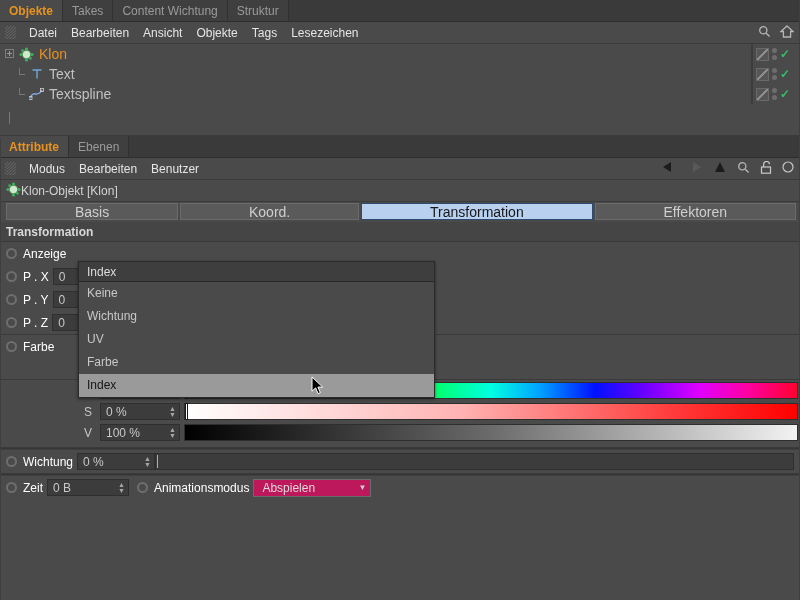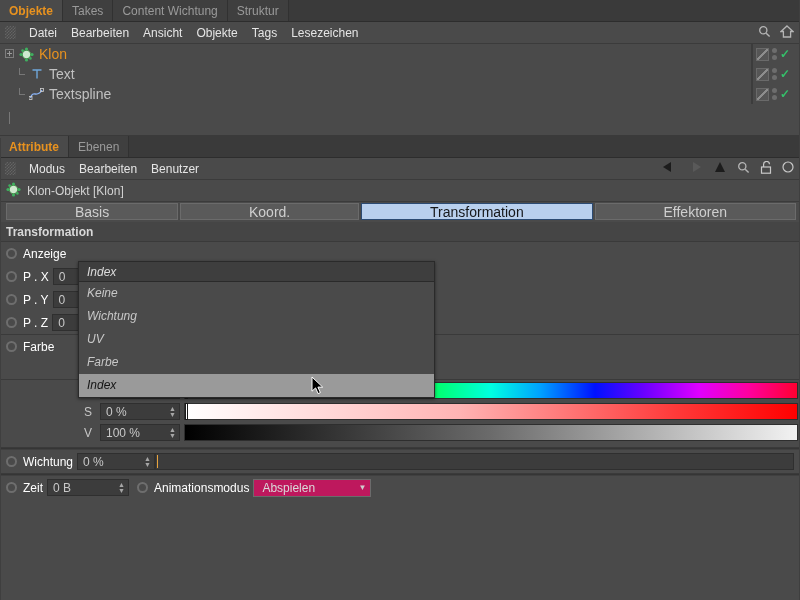--- a/index.html
+++ b/index.html
@@ -95,21 +95,21 @@
     border: 1px solid #6a6a6a;
     background-image: linear-gradient(135deg, transparent 44%, #8d8d8d 44%, #8d8d8d 56%, transparent 56%);
   }
   .dots { display: flex; flex-direction: column; gap: 2px; }
   .dot { width: 5px; height: 5px; border-radius: 50%; background: #6d6d6d; }
   .check { color: #35c06a; font-size: 12px; line-height: 10px; font-weight: bold; }
   .treerow .rightsep {
     position:absolute; right:48px; top:0; bottom:0; width:1px; background:#3c3c3c;
   }
   .objtitle {
-    display: flex; align-items: center; gap: 6px;
+    display: flex; align-items: center; 
     height: 22px; background: #4a4a4a; padding-left: 6px;
     border-bottom: 1px solid #3b3b3b;
   }
   .objtitle .name { color: #d2d2d2; font-size: 12px; }
 
   .proptabs {
     display: flex; height: 20px; background: #4a4a4a;
     padding: 1px 4px 2px 6px; gap: 2px;
   }
   .ptab {
@@ -204,21 +204,20 @@
 
   .sep { height: 1px; background: #3a3a3a; }
   .sepdark { height: 2px; background: #404040; border-top: 1px solid #353535; }
 
   
   .dropdown {
     position: absolute; left: 78px; top: 261px; width: 357px;
     background: #c3c3c3; border: 1px solid #2a2a2a;
     z-index: 50;
     box-shadow: 0 1px 3px rgba(0,0,0,.5);
-    font-style: italic;
   }
   .dd-head {
     height: 20px; line-height: 20px; padding-left: 8px;
     background: #3e3e3e; color: #dcdcdc; font-size: 12px;
     border-bottom: 1px solid #2a2a2a;
   }
   .dd-list { background: #0f766e; }
   .dd-item {
     height: 23px; line-height: 23px; padding-left: 8px;
     font-size: 12px; color: #c8c8c8; background: #4a4a4a;

